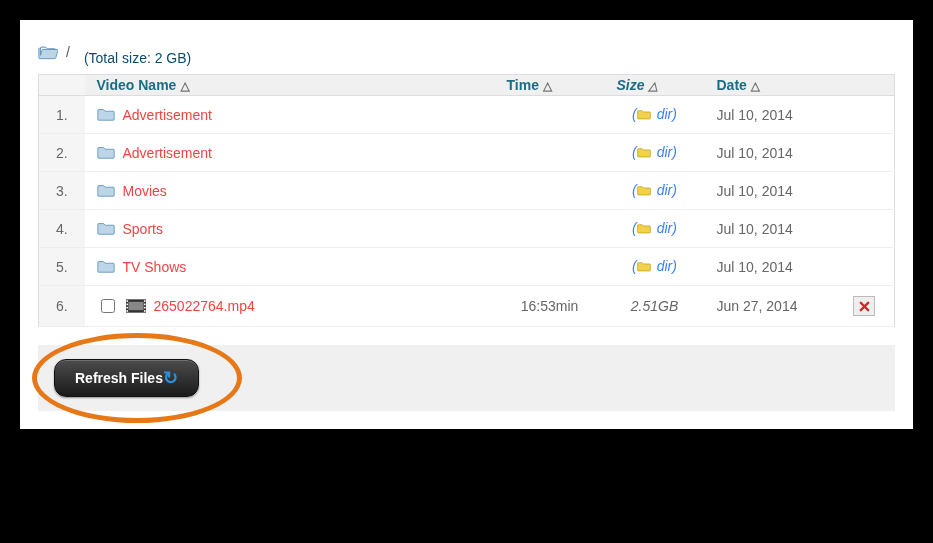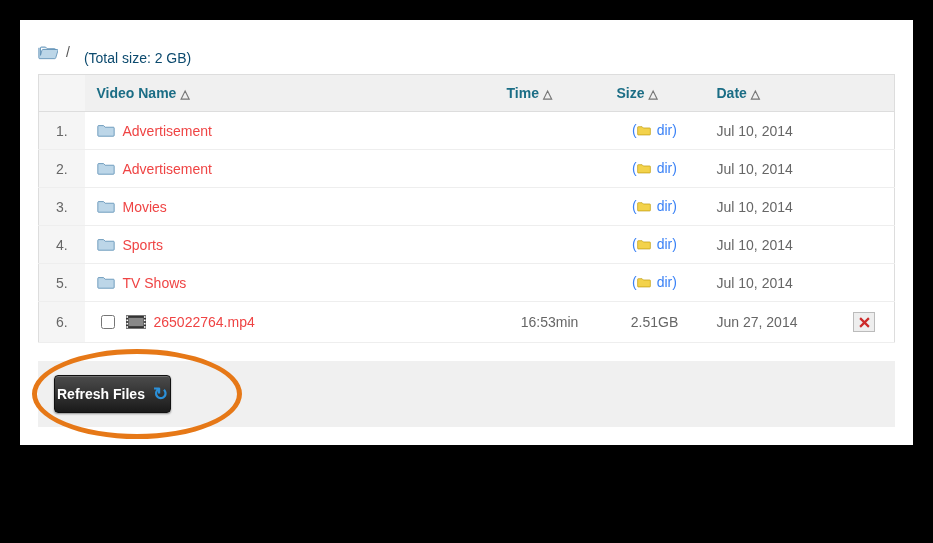--- a/index.html
+++ b/index.html
@@ -30,37 +30,37 @@
   table.listing {
     width: 100%;
     border-collapse: collapse;
     border: 1px solid #ddd;
   }
   table.listing th {
     background: #f0f0f0;
     text-align: left;
     font-weight: bold;
     color: #1b6d85;
-    padding: 10px 12px;
+    padding: 2px 12px;
     border-bottom: 1px solid #ddd;
     font-size: 14px;
   }
   table.listing th .sort-arrow { color: #777; margin-left:4px; font-size:12px;}
   table.listing td {
     padding: 10px 12px;
     border-bottom: 1px solid #eee;
     color: #666;
     vertical-align: middle;
     font-size: 14px;
     background:#fff;
   }
   .col-num { width: 46px; text-align: center; background:#f5f5f5 !important; color:#888;}
   .col-name { }
   .col-time { width: 110px; text-align: center;}
-  .col-size { width: 100px; text-align: center;}
+  .col-size { width: 100px; text-align: center; font-style: italic;}
   .col-date { width: 130px; text-align: left;}
   .col-act { width: 60px; text-align: center;}
   th.col-num { background:#f0f0f0;}
   .row-name { display:flex; align-items:center; gap:8px;}
   .row-name a { color:#ef4444; text-decoration:none;}
   .folder-icon svg { width:18px; height:15px; display:block;}
   .film-icon svg { width:20px; height:14px; display:block;}
   .dir-chip { color:#3b82f6;margin-top:19px;}
   .dir-chip .dir-folder { color:#b8a100; display:inline-block; vertical-align:-1px; margin-right:2px;}
   .delete-icon {
@@ -101,25 +101,25 @@
     border: 5px solid #e67817;
     border-radius: 50%;
     pointer-events:none;
     left: -22px;
     top: -26px;
   }
   .refresh-btn {
     background: linear-gradient(#4c4c4c,#1a1a1a);
     color:#fff;
     border:1px solid #111;
-    border-radius: 4px;
-    padding: 9px 2px;
+    border-radius: 12px;
+    padding: 9px 20px;
     font-size: 14px;
     font-weight: bold;
-    display:flex; align-items:center; gap:8px;
+    display:flex; align-items:center; gap:0;
     cursor:pointer;
     box-shadow: inset 0 1px 0 rgba(255,255,255,.2), 0 1px 2px rgba(0,0,0,.4);
     white-space: nowrap;
   }
   .refresh-btn .arrow { 
     color:#2b90d9;
     font-size: 18px;
     line-height: 1;
   }
   input[type=checkbox]{ width:14px; height:14px;}

